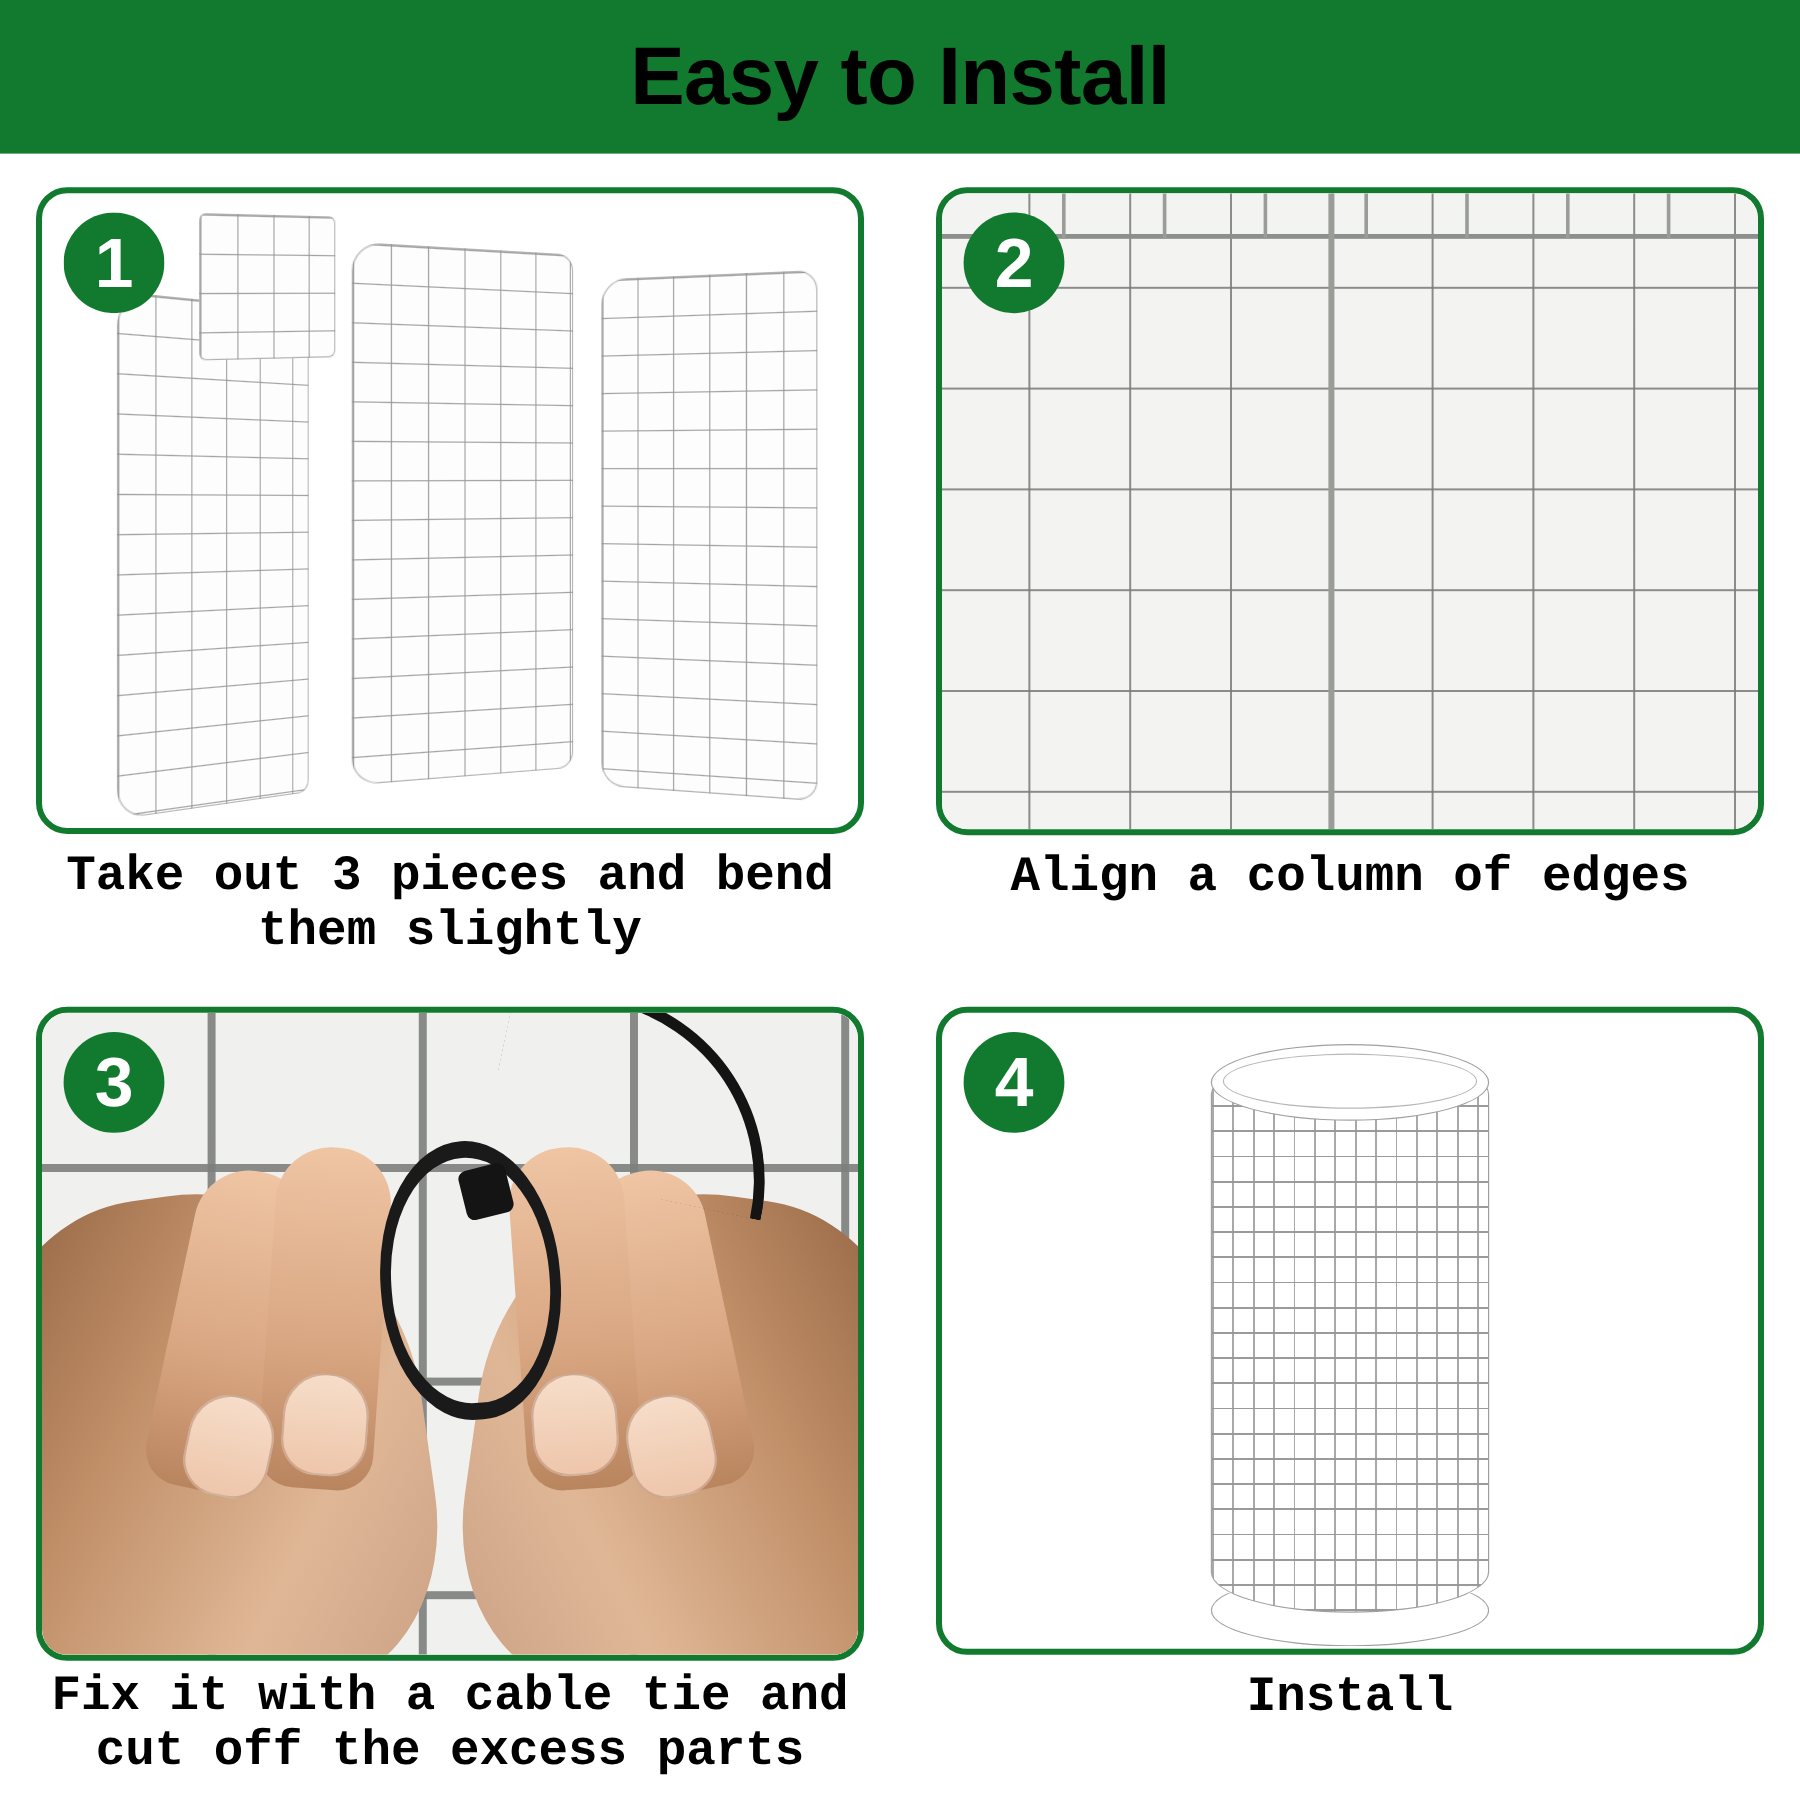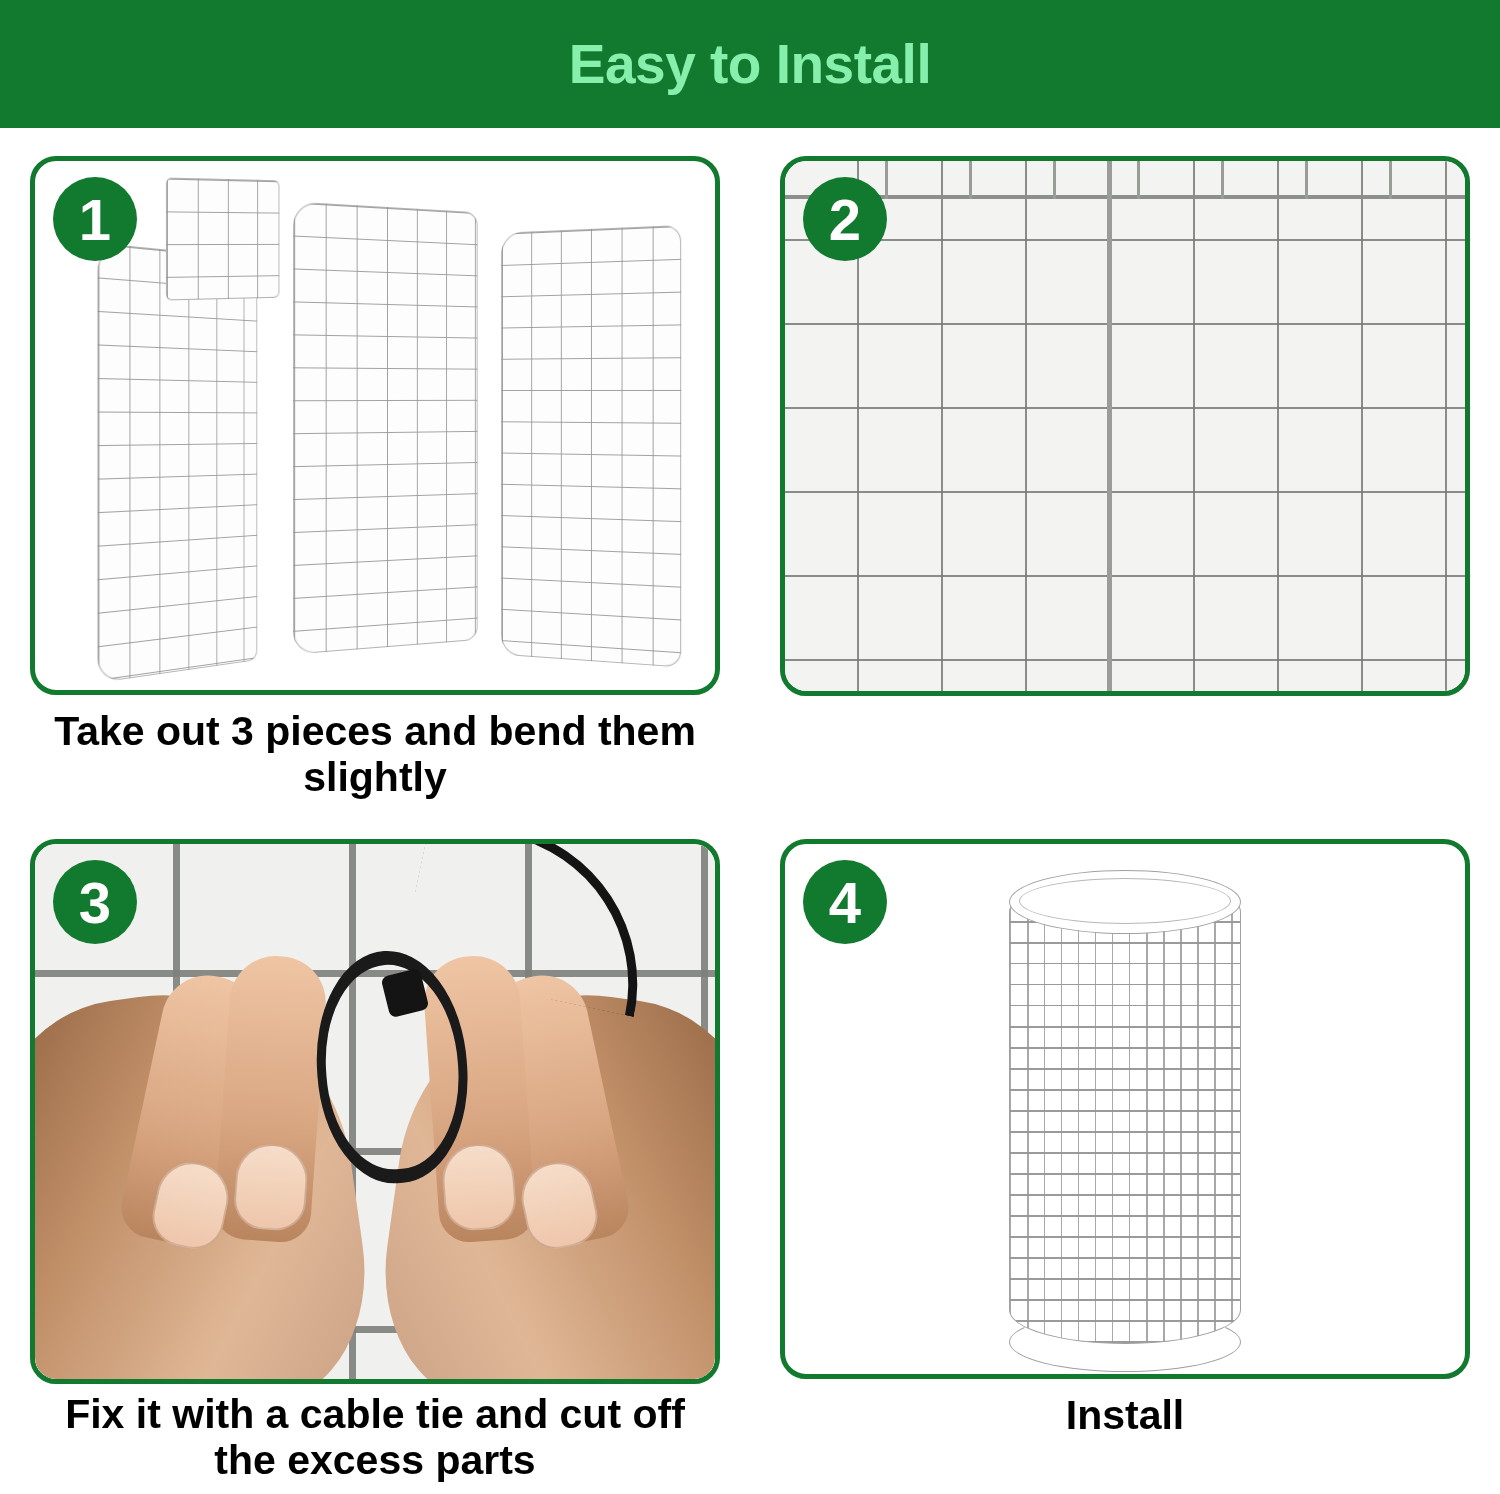--- a/index.html
+++ b/index.html
@@ -20,22 +20,22 @@
   
   .header {
     width: 1500px;
     height: 128px;
     background: #117a2e;
     display: flex;
     align-items: center;
     justify-content: center;
   }
   .header-title {
-    color: #86efac;
-    font-size: 55px;
+    color: #000000;
+    font-size: 68px;
     font-weight: bold;
     letter-spacing: -0.5px;
     line-height: 1;
     font-family: "Liberation Sans", sans-serif;
   }
 
   
   .steps {
     position: absolute;
     top: 128px;
@@ -87,21 +87,21 @@
     font-family: "Liberation Sans", sans-serif;
   }
   .caption {
     margin-top: 14px;
     text-align: center;
     font-size: 41px;
     font-weight: bold;
     color: #000000;
     line-height: 1.12;
     max-width: 680px;
-    font-family: Liberation Sans, sans-serif;
+    font-family: Liberation Mono, monospace;
   }
   .step-3 .caption { margin-top: 8px; }
 
   
   .mesh-flat {
     position: absolute;
     inset: 0;
     background-color: #f3f3f1;
     background-image:
       linear-gradient(to right, rgba(120,122,120,0.85) 2px, transparent 2px),
@@ -320,20 +320,21 @@
           <div class="whip" style="left:100px;"></div>
           <div class="whip" style="left:184px;"></div>
           <div class="whip" style="left:268px;"></div>
           <div class="whip" style="left:352px;"></div>
           <div class="whip" style="left:436px;"></div>
           <div class="whip" style="left:520px;"></div>
           <div class="whip" style="left:604px;"></div>
         </div>
         <div class="badge">2</div>
       </div>
+      <div class="caption">Align a column of edges</div>
     </div>
 
     <div class="step step-3">
       <div class="panel">
         <div class="panel-inner">
           <div class="s3-bg"></div>
           <div class="tie-tail"></div>
           <div class="tie-loop"></div>
           <div class="tie-head"></div>
           <div class="hand hand-left"></div>

